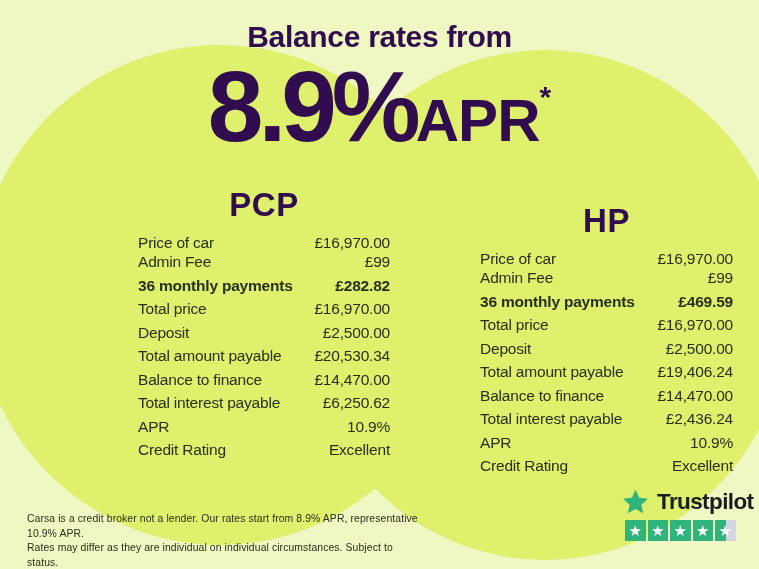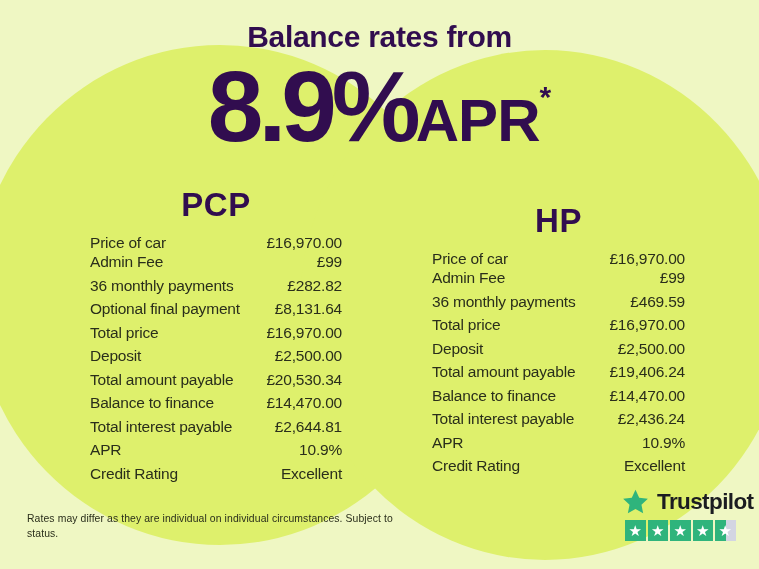--- a/index.html
+++ b/index.html
@@ -13,33 +13,33 @@
   .blob-right{left:300px;top:50px;width:490px;height:510px;}
   .content{position:absolute;inset:0;}
   .title{
     position:absolute;top:20px;left:0;width:100%;text-align:center;
     font-size:30px;font-weight:800;letter-spacing:-.3px;color:var(--purple,#310d4f);
   }
   .hero{position:absolute;top:56px;left:0;width:100%;text-align:center;color:var(--purple,#310d4f);white-space:nowrap;}
   .hero .rate{font-size:100px;font-weight:800;letter-spacing:-5px;line-height:1;margin-top:36px;}
   .hero .apr{font-size:60px;font-weight:800;letter-spacing:-1px;}
   .hero .ast{font-size:30px;font-weight:800;position:relative;top:-34px;display:inline-block;}
-  .col{position:absolute;}
+  .col{position:absolute;margin-left:48px;}
   .col-pcp{left:90px;top:188px;width:252px;}
   .col-hp{left:432px;top:204px;width:253px;}
   .col-header{
     font-size:33px;font-weight:800;color:var(--purple,#310d4f);
     text-align:center;line-height:33px;margin-bottom:12px;letter-spacing:.5px;
   }
   .row{
     display:flex;justify-content:space-between;align-items:center;
     font-size:15.5px;line-height:19px;color:var(--text,#2a2e1b);letter-spacing:-.2px;
   }
   .row.spaced{margin-top:4.5px;}
-  .row.bold{font-weight:400;}
+  .row.bold{font-weight:700;}
   .disclaimer{
     position:absolute;left:27px;top:512px;width:400px;
     font-size:10.4px;line-height:14.5px;color:var(--text,#2a2e1b);letter-spacing:.1px;
   }
   .trustpilot{position:absolute;left:622px;top:488px;}
   .tp-brand{display:flex;align-items:center;gap:8px;}
   .tp-brand svg{display:block;}
   .tp-word{font-size:22.5px;font-weight:600;color:var(--tp-dark,#1b1c21);letter-spacing:-.6px;}
   .tp-stars{display:flex;gap:2px;margin-top:5px;margin-left:3px;}
   .tpbox{
@@ -68,42 +68,38 @@
       </div>
       <div class="row">
         <span>Admin Fee</span>
         <span>£99</span>
       </div>
       <div class="row bold spaced">
         <span>36 monthly payments</span>
         <span>£282.82</span>
       </div>
       <div class="row spaced">
-        <span>Optional final payment</span>
-        <span>£8,131.64</span>
-      </div>
-      <div class="row spaced">
         <span>Total price</span>
         <span>£16,970.00</span>
       </div>
       <div class="row spaced">
         <span>Deposit</span>
         <span>£2,500.00</span>
       </div>
       <div class="row spaced">
         <span>Total amount payable</span>
         <span>£20,530.34</span>
       </div>
       <div class="row spaced">
         <span>Balance to finance</span>
         <span>£14,470.00</span>
       </div>
       <div class="row spaced">
         <span>Total interest payable</span>
-        <span>£2,644.81</span>
+        <span>£6,250.62</span>
       </div>
       <div class="row spaced">
         <span>APR</span>
         <span>10.9%</span>
       </div>
       <div class="row spaced">
         <span>Credit Rating</span>
         <span>Excellent</span>
       </div>
     </div>
@@ -145,20 +141,21 @@
         <span>APR</span>
         <span>10.9%</span>
       </div>
       <div class="row spaced">
         <span>Credit Rating</span>
         <span>Excellent</span>
       </div>
     </div>
 
   <div class="disclaimer">
+    <div>Carsa is a credit broker not a lender. Our rates start from 8.9% APR, representative 10.9% APR.</div>
     <div>Rates may differ as they are individual on individual circumstances. Subject to status.</div>
   </div>
 
   <div class="trustpilot">
     <div class="tp-brand">
       <svg width="27" height="27" viewBox="0 0 24 24">
         <polygon points="12,1.5 15.3,8.6 23,9.6 17.3,14.9 18.8,22.5 12,18.7 5.2,22.5 6.7,14.9 1,9.6 8.7,8.6" fill="#2fb47c" class="tp-logo-star"></polygon>
       </svg>
       <span class="tp-word">Trustpilot</span>
     </div>

